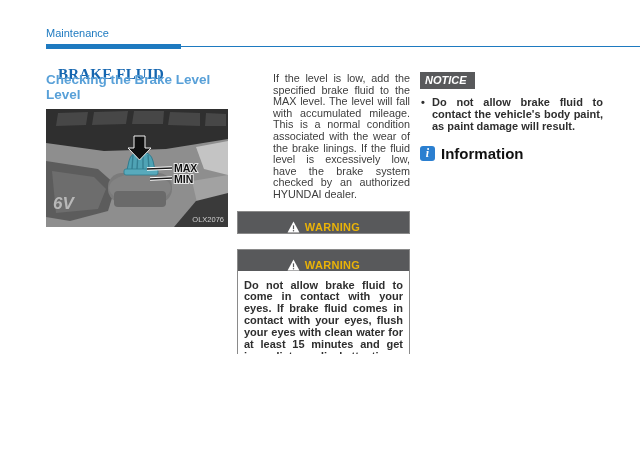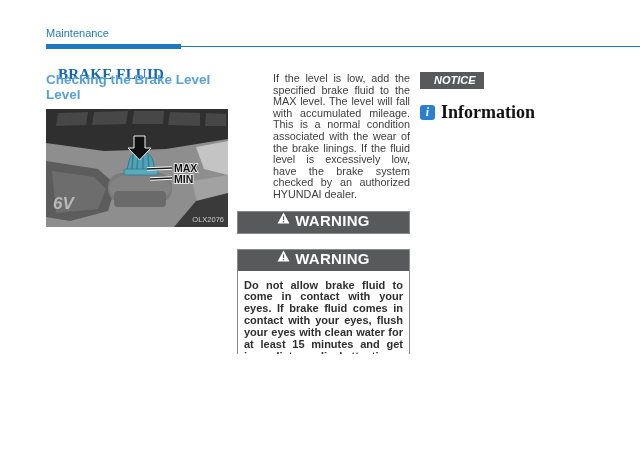--- a/index.html
+++ b/index.html
@@ -19,34 +19,34 @@
   .col3{left:420px;top:70px;width:183px;}
   .subheading{font-size:13.5px;font-weight:bold;line-height:14.5px;color:#58a0d8;}
   figure{margin:7px 0 0 0;width:182px;height:118px;}
   figure svg{display:block;}
   p.body{font-size:10.8px;line-height:11.6px;text-align:justify;margin:0 0 4px 0;color:#3d3d3d;}
   .col2 > p.body{margin-top:3px;margin-left:36px;}
   .col1 .text-block{margin-top:8px;}
   
   .warning-box{border:1px solid #8a8a8a;margin-top:10px;background:#fff;}
   .warning-box + .warning-box{margin-top:15px;}
-  .warning-head{background:#58595b;color:#ffffff;height:21px;display:flex;align-items:flex-start;justify-content:center;gap:5px;font-weight:bold;font-size:15px;letter-spacing:.3px;}
+  .warning-head{background:#58595b;color:#eab308;height:21px;display:flex;align-items:flex-end;justify-content:center;gap:5px;font-weight:bold;font-size:11px;letter-spacing:.3px;}
   .warning-head svg{display:block;}
   .warning-body{padding:9px 6px 8px 6px;font-weight:bold;font-size:11px;line-height:11.9px;color:#2e2e2e;text-align:justify;}
   
-  .notice-badge{display:inline-block;background:#58595b;color:#fff;font-style:italic;font-weight:bold;font-size:11px;padding:2px 8px 3px 14px;}
+  .notice-badge{display:inline-block;background:#58595b;color:#fff;font-style:italic;font-weight:bold;font-size:11px;padding:2px 8px 3px 5px;}
   .notice-list{margin:8px 0 0 0;padding:0;list-style:none;}
   .notice-list li{position:relative;padding-left:12px;font-weight:bold;font-size:11px;line-height:11.8px;color:#2e2e2e;text-align:justify;margin-bottom:3px;}
   .notice-list li::before{content:"\2022";position:absolute;left:1px;top:0;}
   
   .info-head{display:flex;align-items:center;gap:6px;margin-top:13px;}
   .info-icon{width:15px;height:15px;background:#2b7fd0;border-radius:3px;color:#fff;
     font-family:"Liberation Serif",serif;font-style:italic;font-weight:bold;font-size:12px;
     display:flex;align-items:center;justify-content:center;flex:0 0 auto;}
-  .info-title{font-weight:bold;font-size:18px;color:#111;font-family:Liberation Serif, serif;}
+  .info-title{font-weight:bold;font-size:15px;color:#111;}
   .info-body{margin:6px 0 0 0;font-family:"Liberation Serif",serif;font-weight:bold;font-size:11.5px;line-height:12.9px;color:#111;text-align:justify;}
   .page-number{position:absolute;left:46px;top:413px;font-size:11px;color:#555;}
 </style>
 </head>
 <body>
 
 <div class="page">
 
   <div class="running-head">Maintenance</div>
   <div class="rule-thick"></div>
@@ -138,20 +138,21 @@
         <span>WARNING</span>
       </div>
       <div class="warning-body">Do not allow brake fluid to come in contact with your eyes. If brake fluid comes in contact with your eyes, flush your eyes with clean water for at least 15 minutes and get immediate medical attention.</div>
     </div>
   </div>
 
   <div class="col col3">
     <span class="notice-badge">NOTICE</span>
 
     <ul class="notice-list">
+      <li>Do not allow brake fluid to contact the vehicle's body paint, as paint damage will result.</li>
     </ul>
 
     <div class="info-head">
       <span class="info-icon">i</span>
       <span class="info-title">Information</span>
     </div>
   </div>
 
   <div class="page-number">7-22</div>
 </div>

